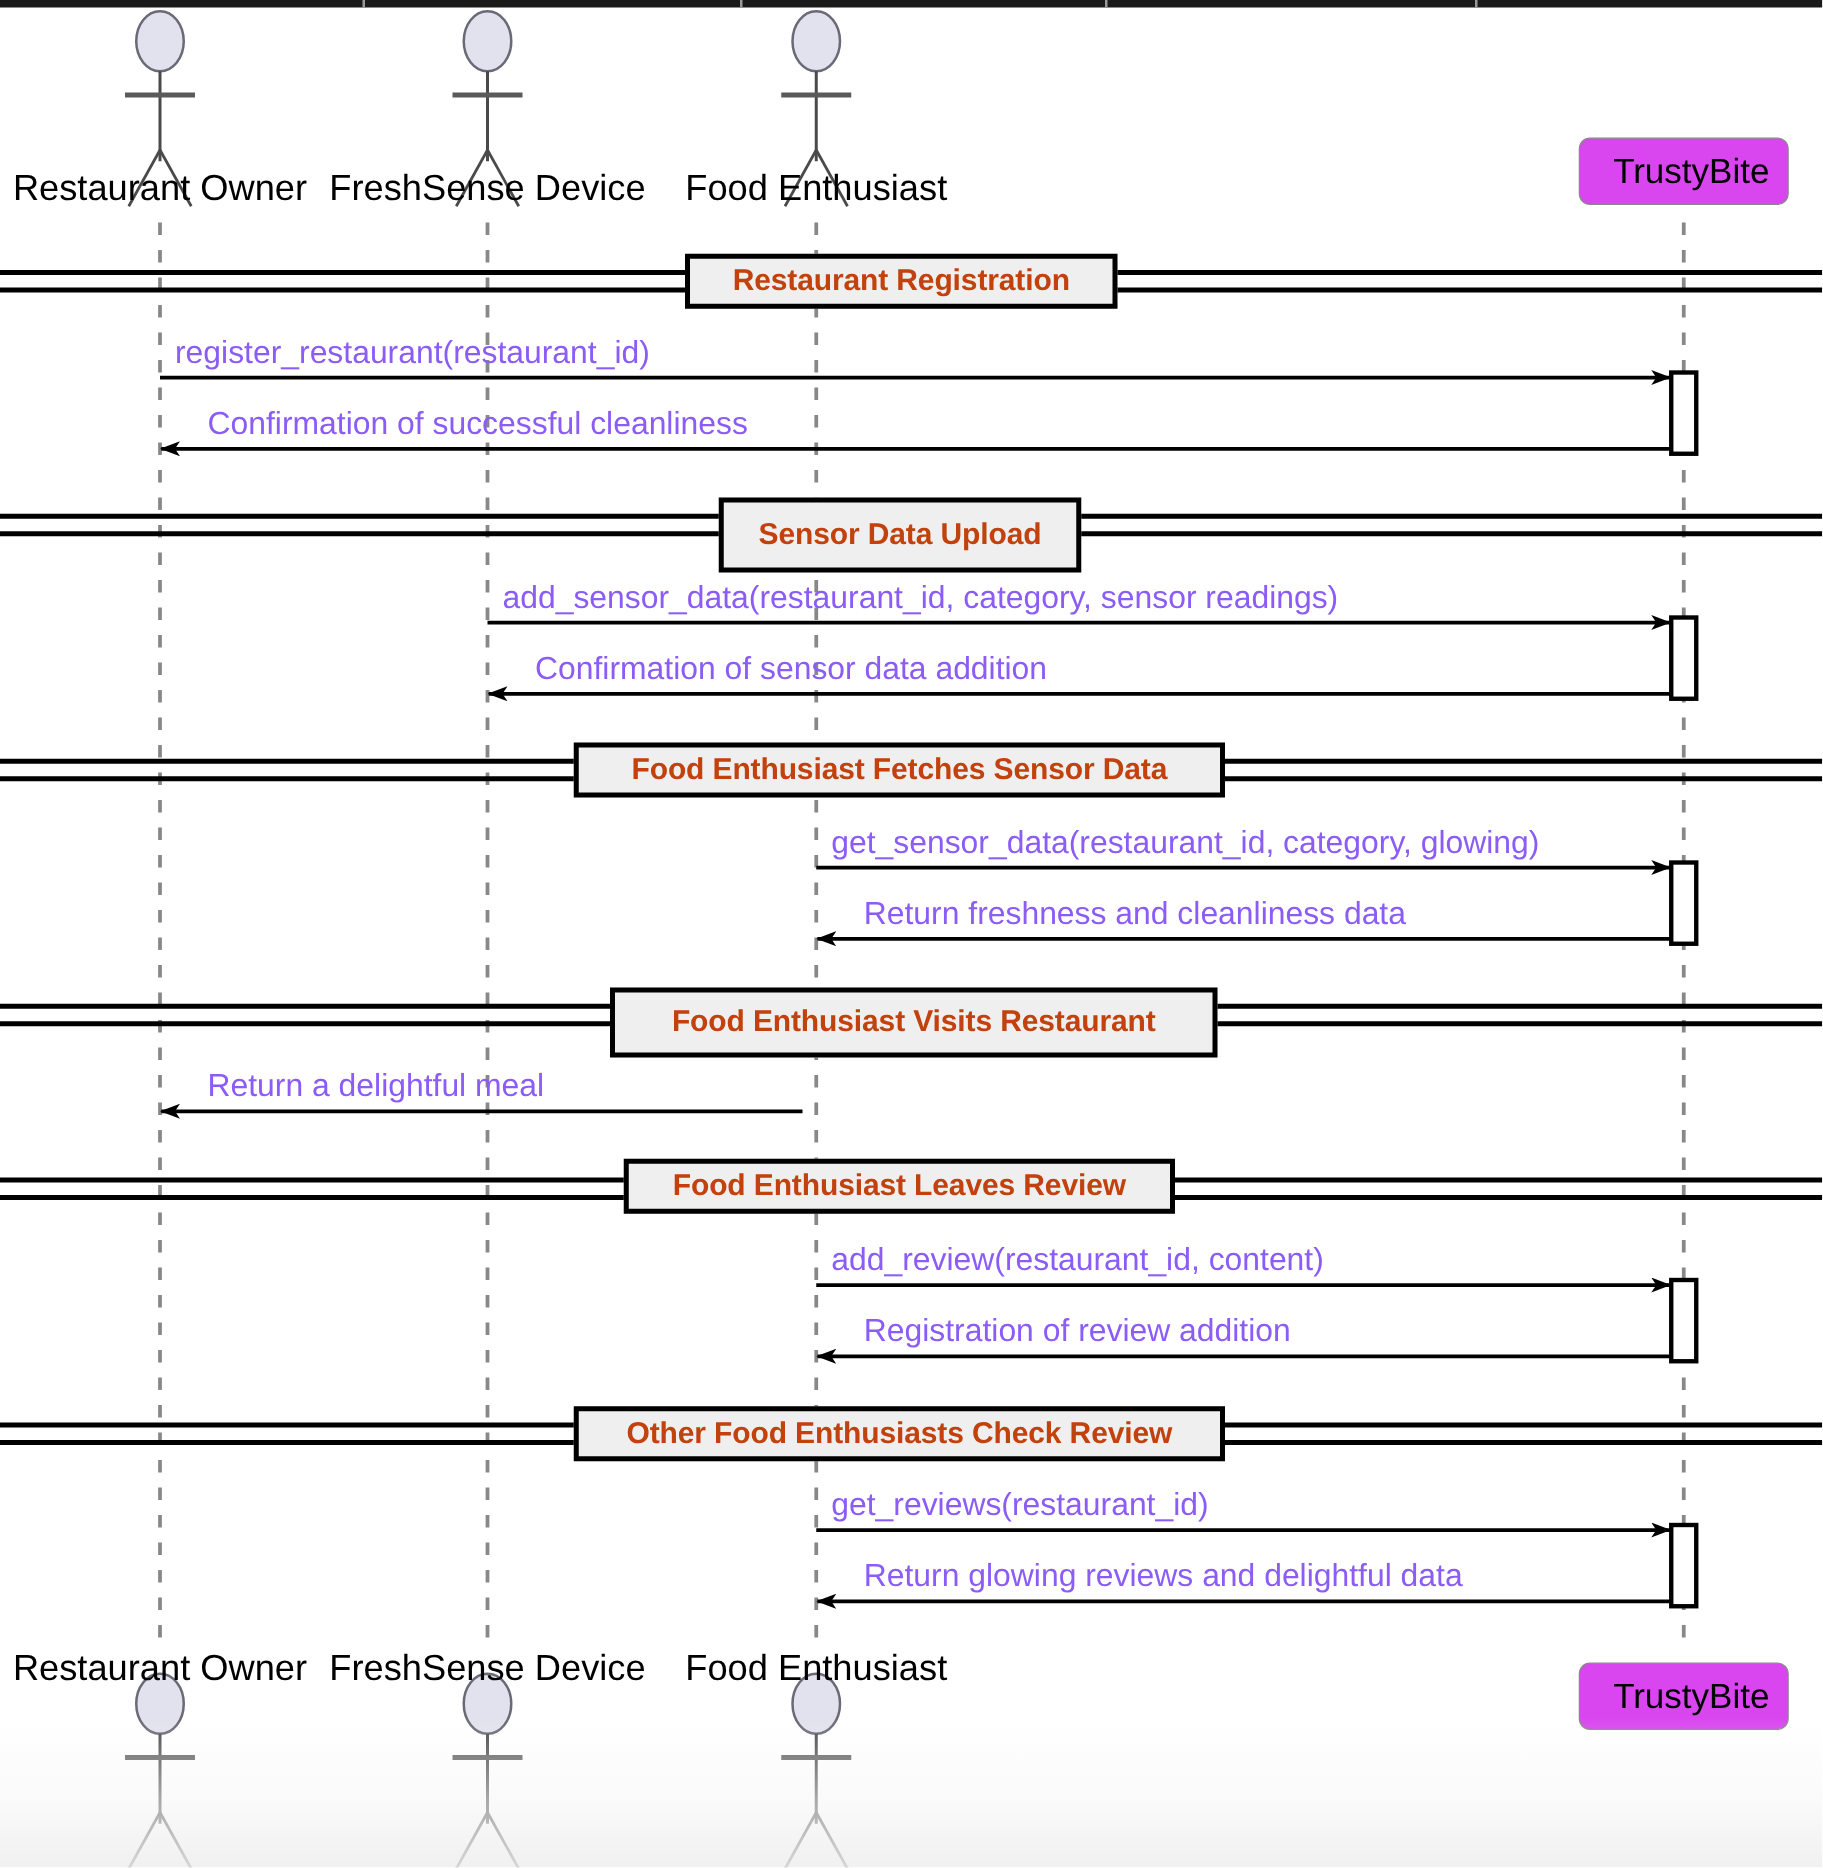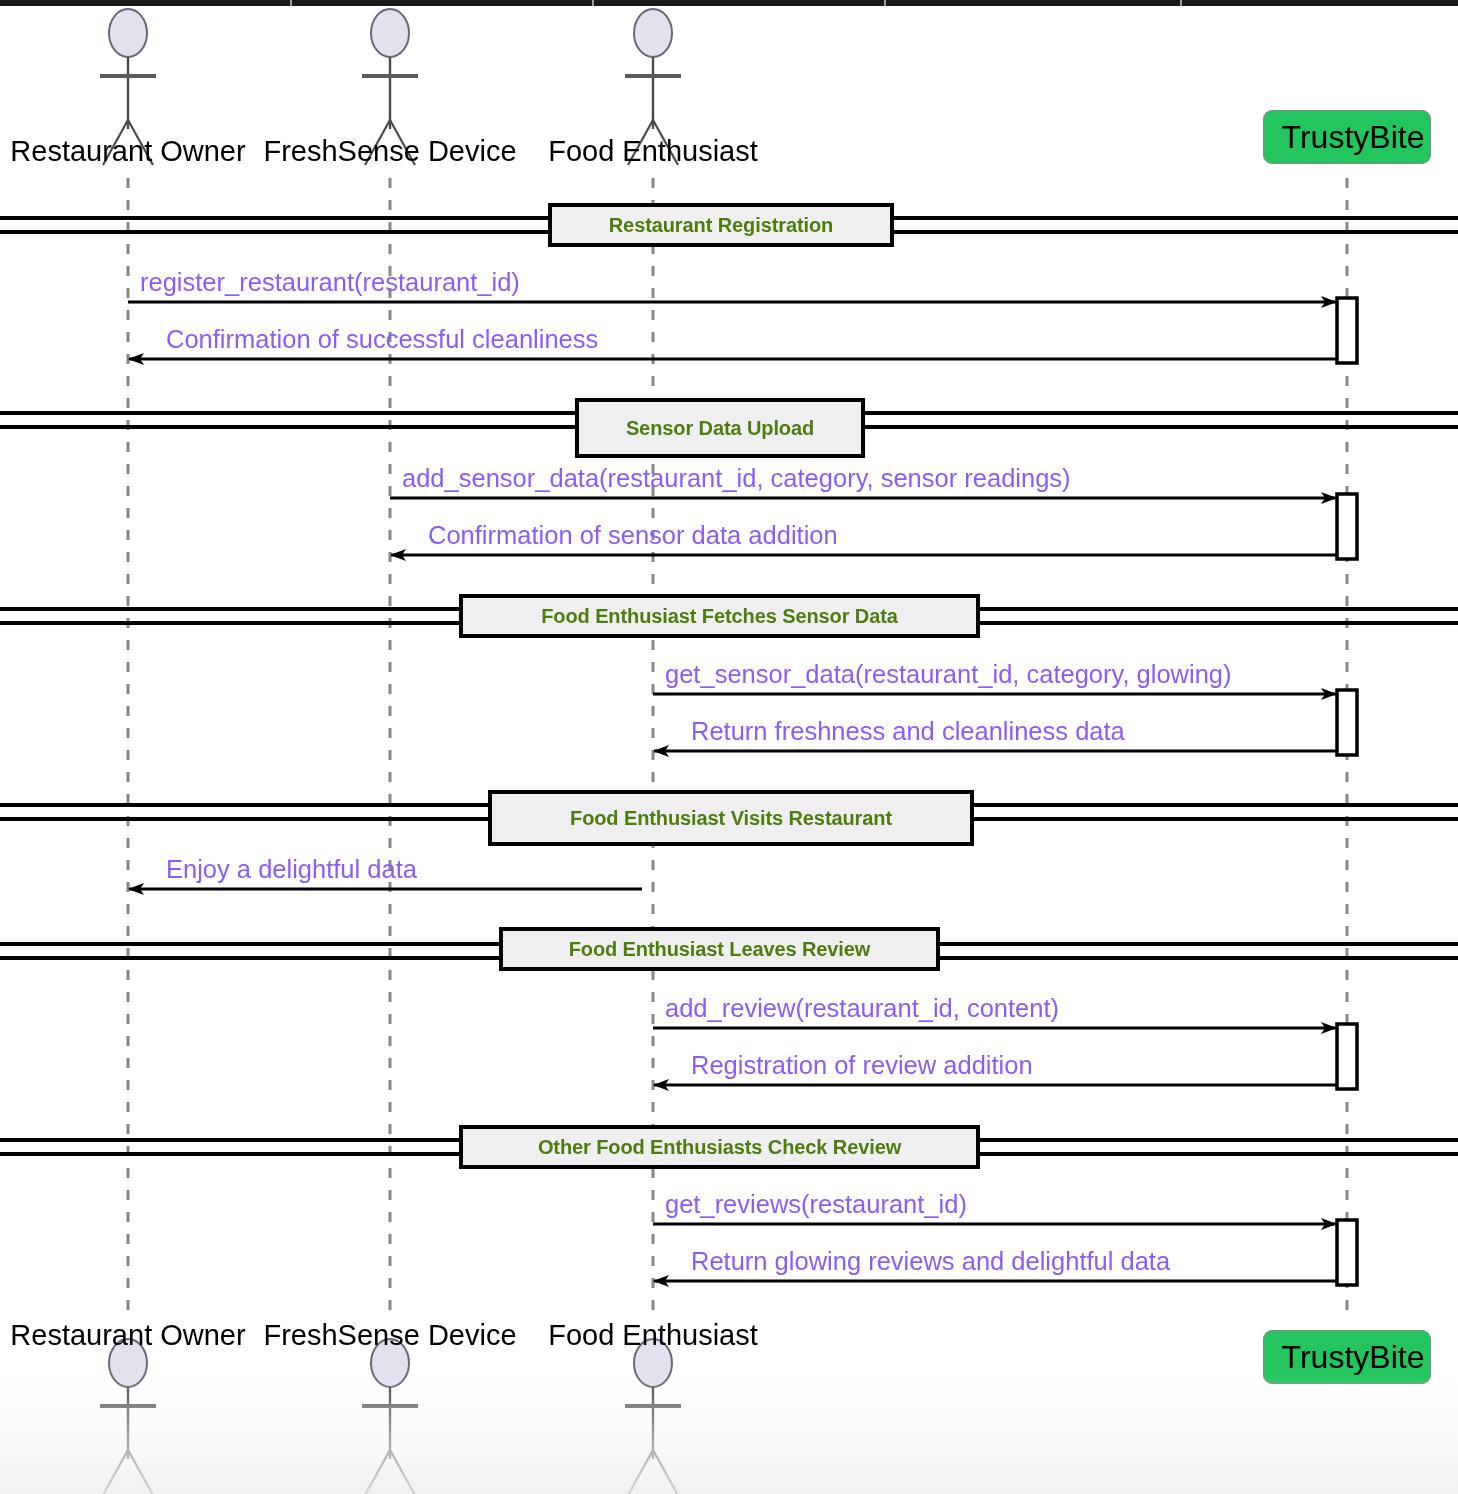--- a/index.html
+++ b/index.html
@@ -50,40 +50,40 @@
     font-size: 29px;
     color: #000000;
     white-space: nowrap;
     text-align: center;
     line-height: 1;
   }
   
   .participant-box {
     position: absolute;
     box-sizing: border-box;
-    background: #22c55e;
+    background: #d946ef;
     border: 1.5px solid #888888;
     border-radius: 9px;
-    font-size: 32px;
+    font-size: 28px;
     color: #000000;
     display: flex;
     align-items: center;
     justify-content: center;
     white-space: nowrap;
     padding-left: 12px;
   }
   
   .divider-box {
     position: absolute;
     box-sizing: border-box;
     background: #EFEFEF;
     border: 4px solid #000000;
-    font-size: 20px;
+    font-size: 24px;
     font-weight: bold;
-    color: #4d7c0f;
+    color: #c2410c;
     display: flex;
     align-items: center;
     justify-content: center;
     white-space: nowrap;
     letter-spacing: -0.1px;
   }
   
   .msg-label {
     position: absolute;
     font-size: 25.5px;
@@ -213,21 +213,21 @@
       <div class="divider-box" style="left: 459px; top: 594px; width: 521px; height: 44px;">Food Enthusiast Fetches Sensor Data</div>
       <div class="divider-box" style="left: 488px; top: 790px; width: 486px; height: 56px;">Food Enthusiast Visits Restaurant</div>
       <div class="divider-box" style="left: 499px; top: 927px; width: 441px; height: 44px;">Food Enthusiast Leaves Review</div>
       <div class="divider-box" style="left: 459px; top: 1125px; width: 521px; height: 44px;">Other Food Enthusiasts Check Review</div>
       <div class="msg-label" style="left: 140px; top: 270px;">register_restaurant(restaurant_id)</div>
       <div class="msg-label" style="left: 166px; top: 327px;">Confirmation of successful cleanliness</div>
       <div class="msg-label" style="left: 402px; top: 466px;">add_sensor_data(restaurant_id, category, sensor readings)</div>
       <div class="msg-label" style="left: 428px; top: 523px;">Confirmation of sensor data addition</div>
       <div class="msg-label" style="left: 665px; top: 662px;">get_sensor_data(restaurant_id, category, glowing)</div>
       <div class="msg-label" style="left: 691px; top: 719px;">Return freshness and cleanliness data</div>
-      <div class="msg-label" style="left: 166px; top: 857px;">Enjoy a delightful data</div>
+      <div class="msg-label" style="left: 166px; top: 857px;">Return a delightful meal</div>
       <div class="msg-label" style="left: 665px; top: 996px;">add_review(restaurant_id, content)</div>
       <div class="msg-label" style="left: 691px; top: 1053px;">Registration of review addition</div>
       <div class="msg-label" style="left: 665px; top: 1192px;">get_reviews(restaurant_id)</div>
       <div class="msg-label" style="left: 691px; top: 1249px;">Return glowing reviews and delightful data</div>
     </div>
 
   <div class="bottom-shadow"></div>
 </div>
 
 </body></html>

